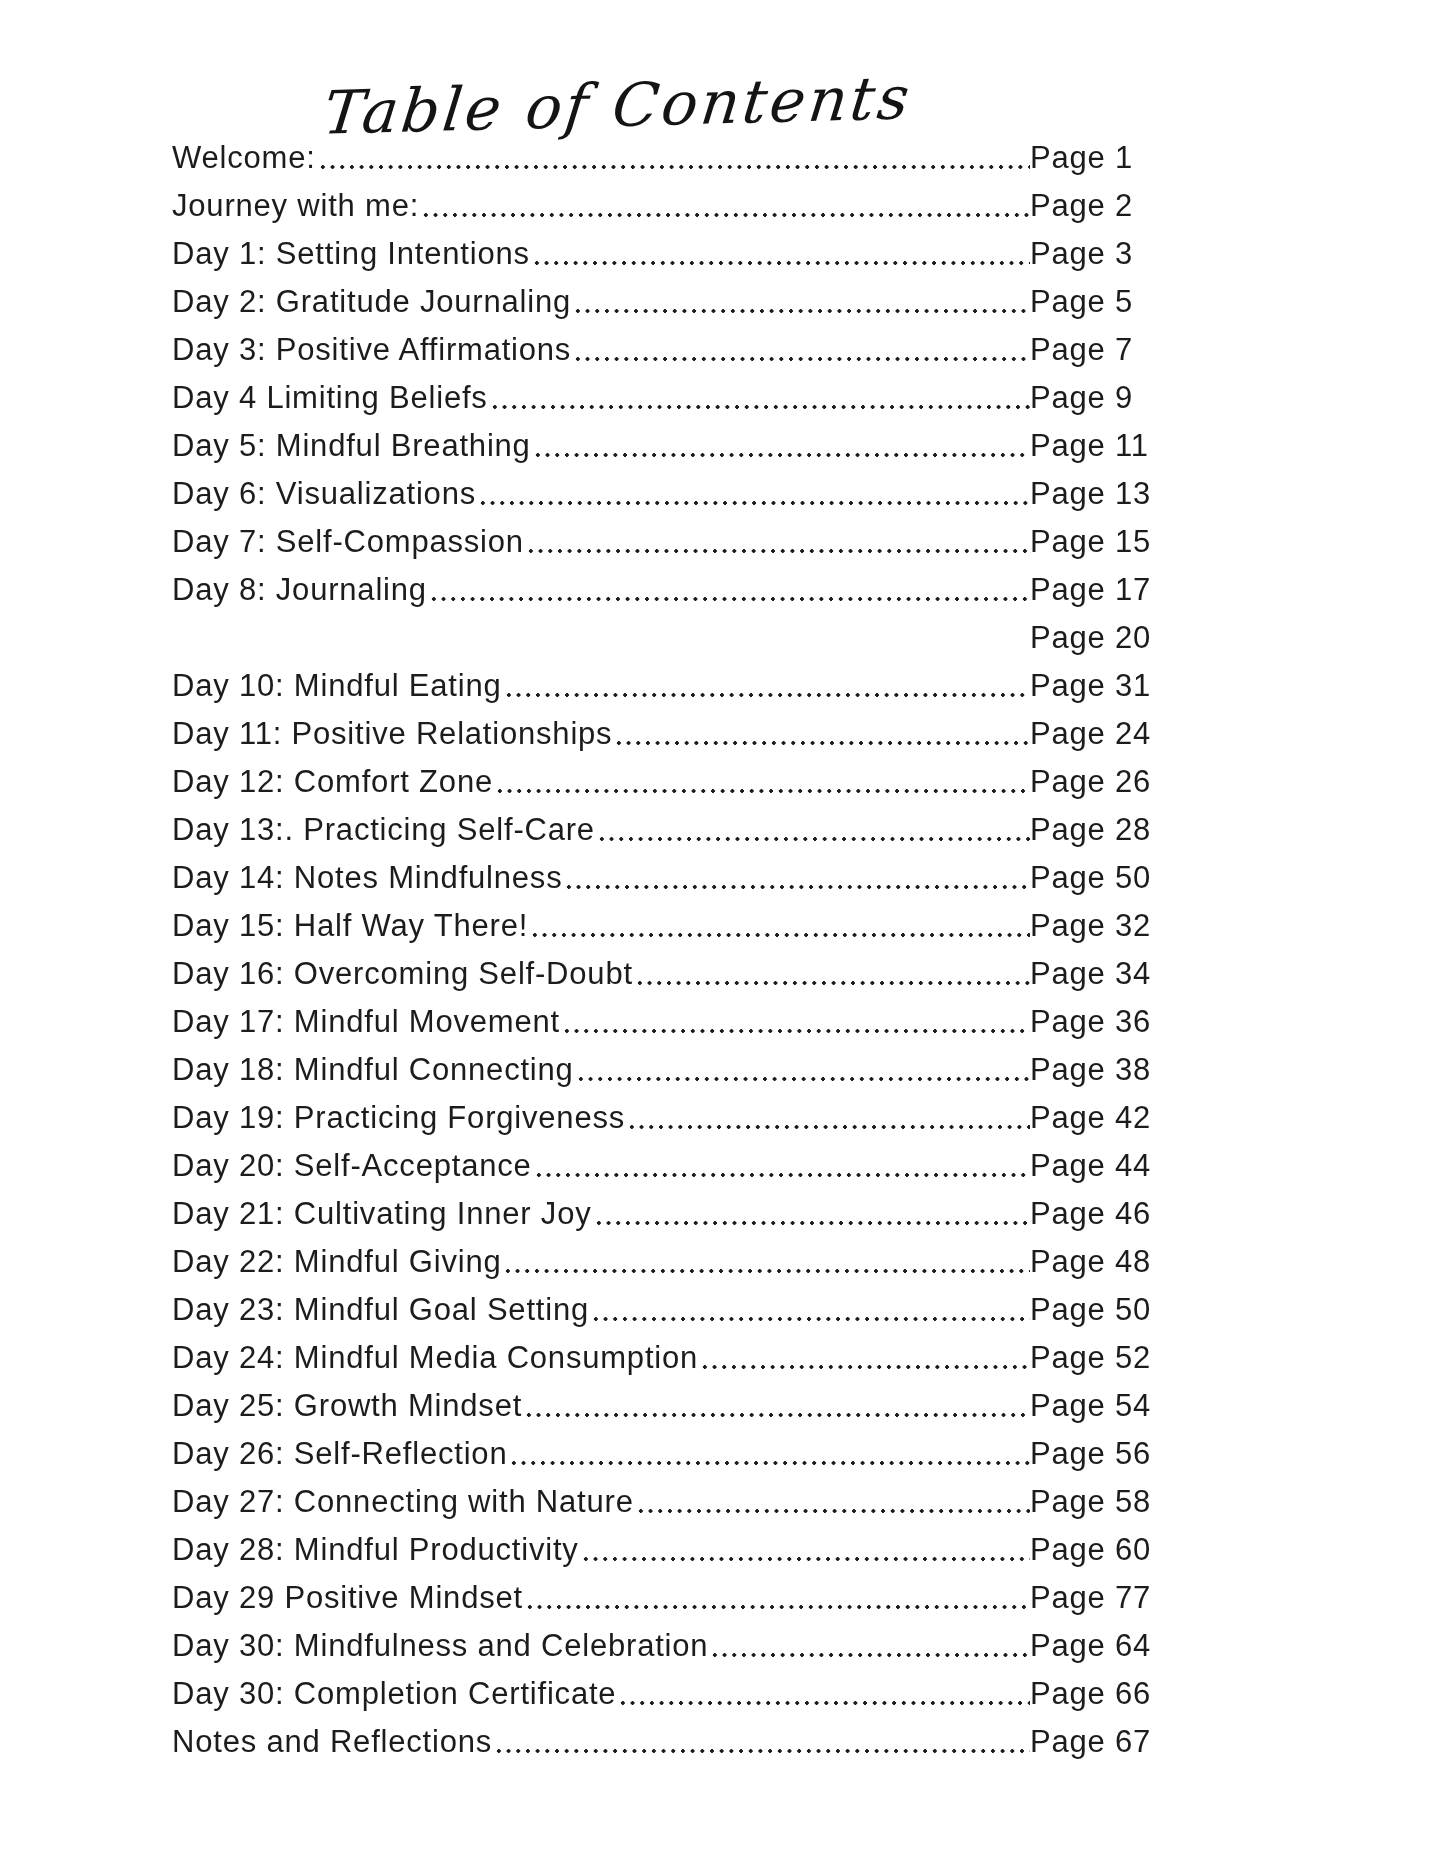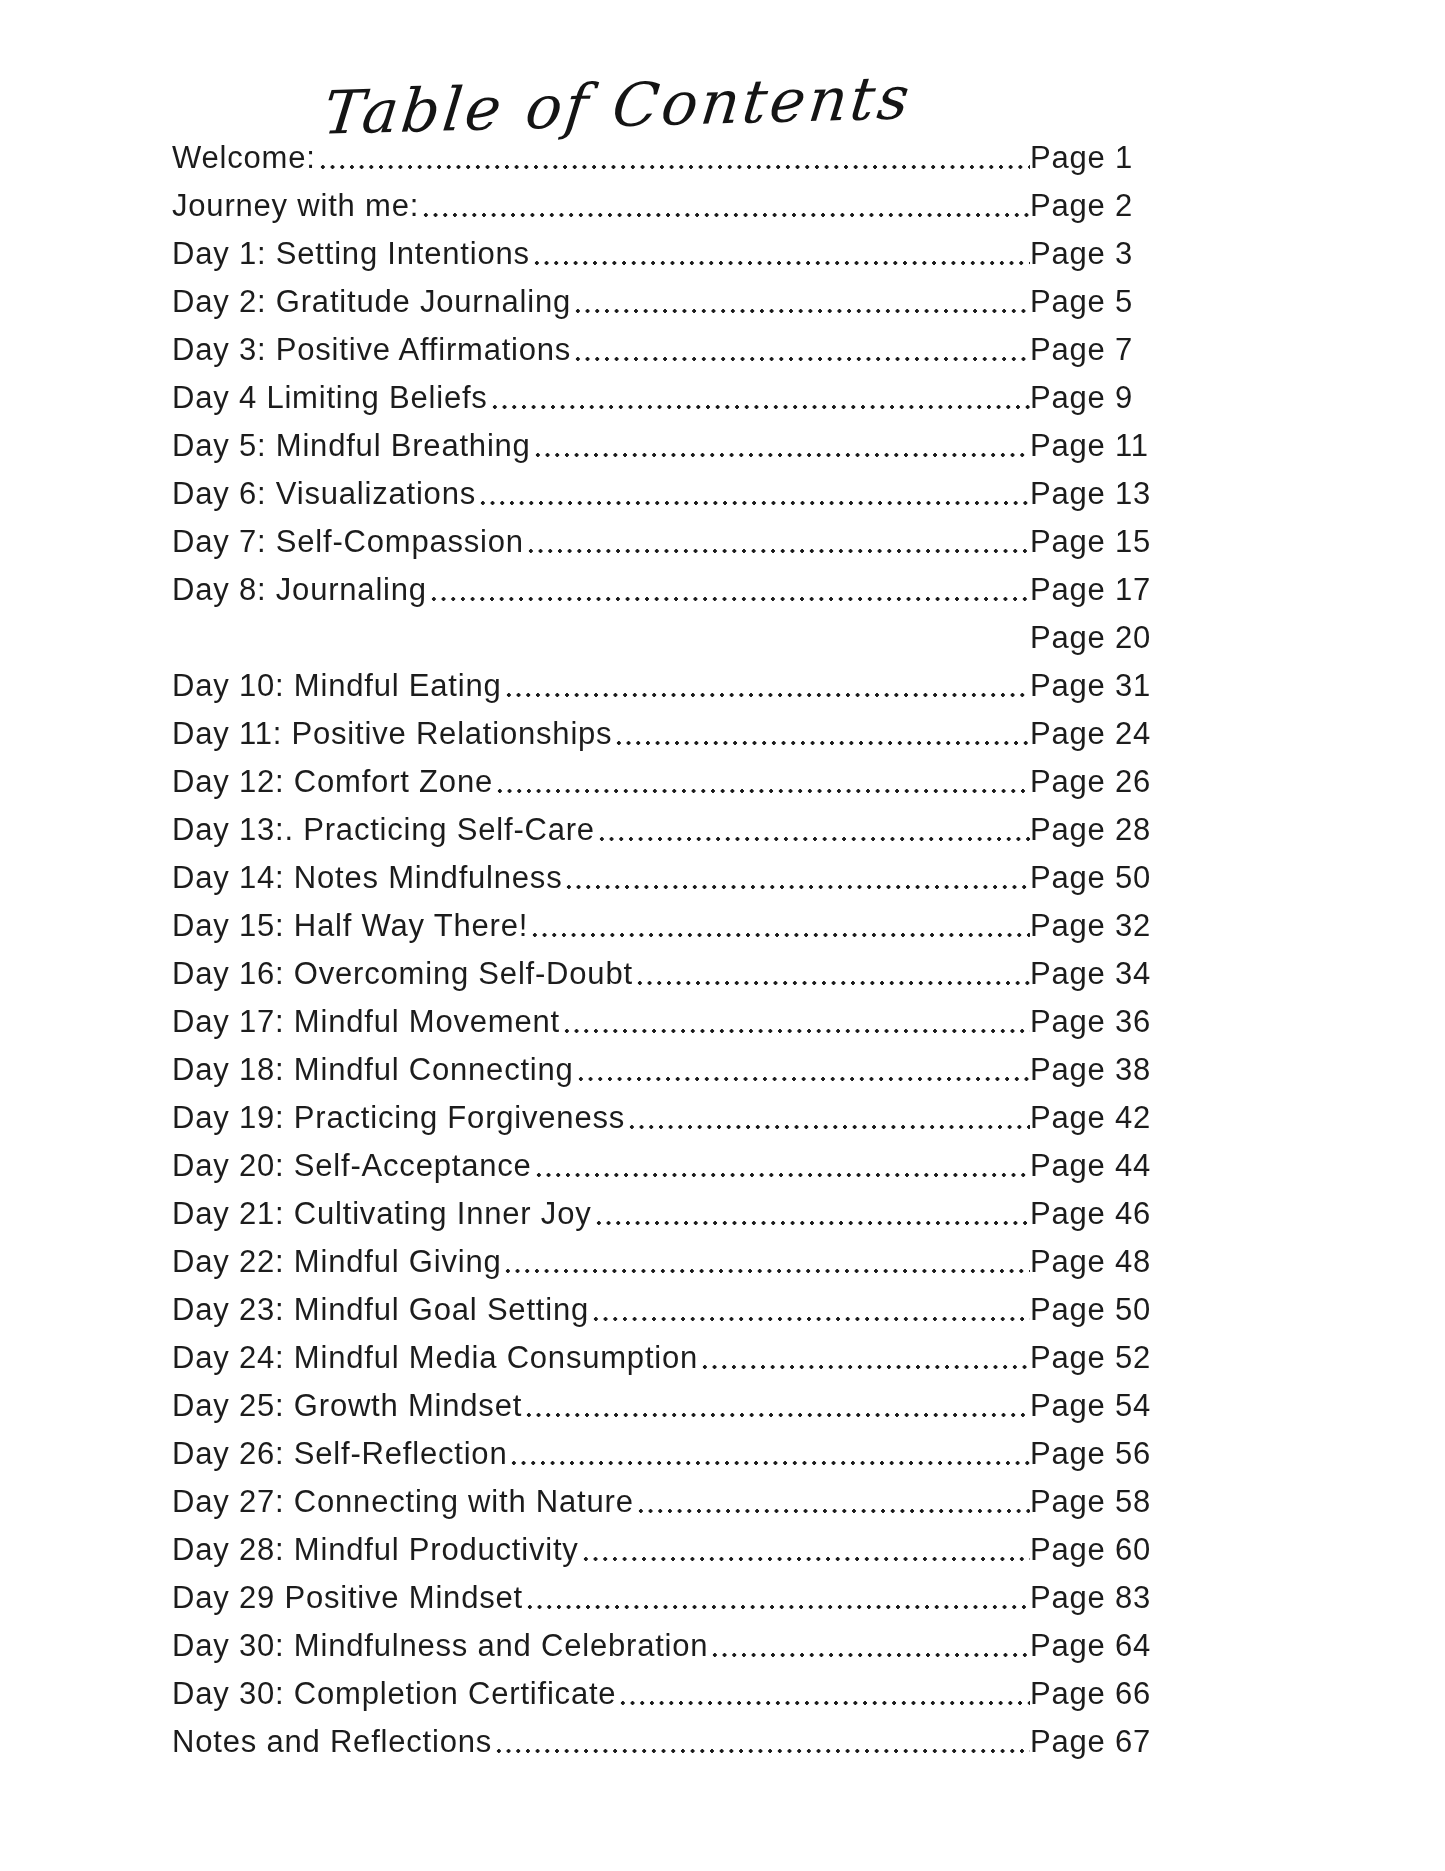--- a/index.html
+++ b/index.html
@@ -308,21 +308,21 @@
       <span class="leader"></span>
     </span>
     <span class="pagecol">Page 60</span>
   </div>
 
   <div class="row">
     <span class="lead">
       <span class="label">Day 29 Positive Mindset</span>
       <span class="leader"></span>
     </span>
-    <span class="pagecol">Page 83</span>
+    <span class="pagecol">Page 77</span>
   </div>
 
   <div class="row">
     <span class="lead">
       <span class="label">Day 30: Mindfulness and Celebration</span>
       <span class="leader"></span>
     </span>
     <span class="pagecol">Page 64</span>
   </div>
 

